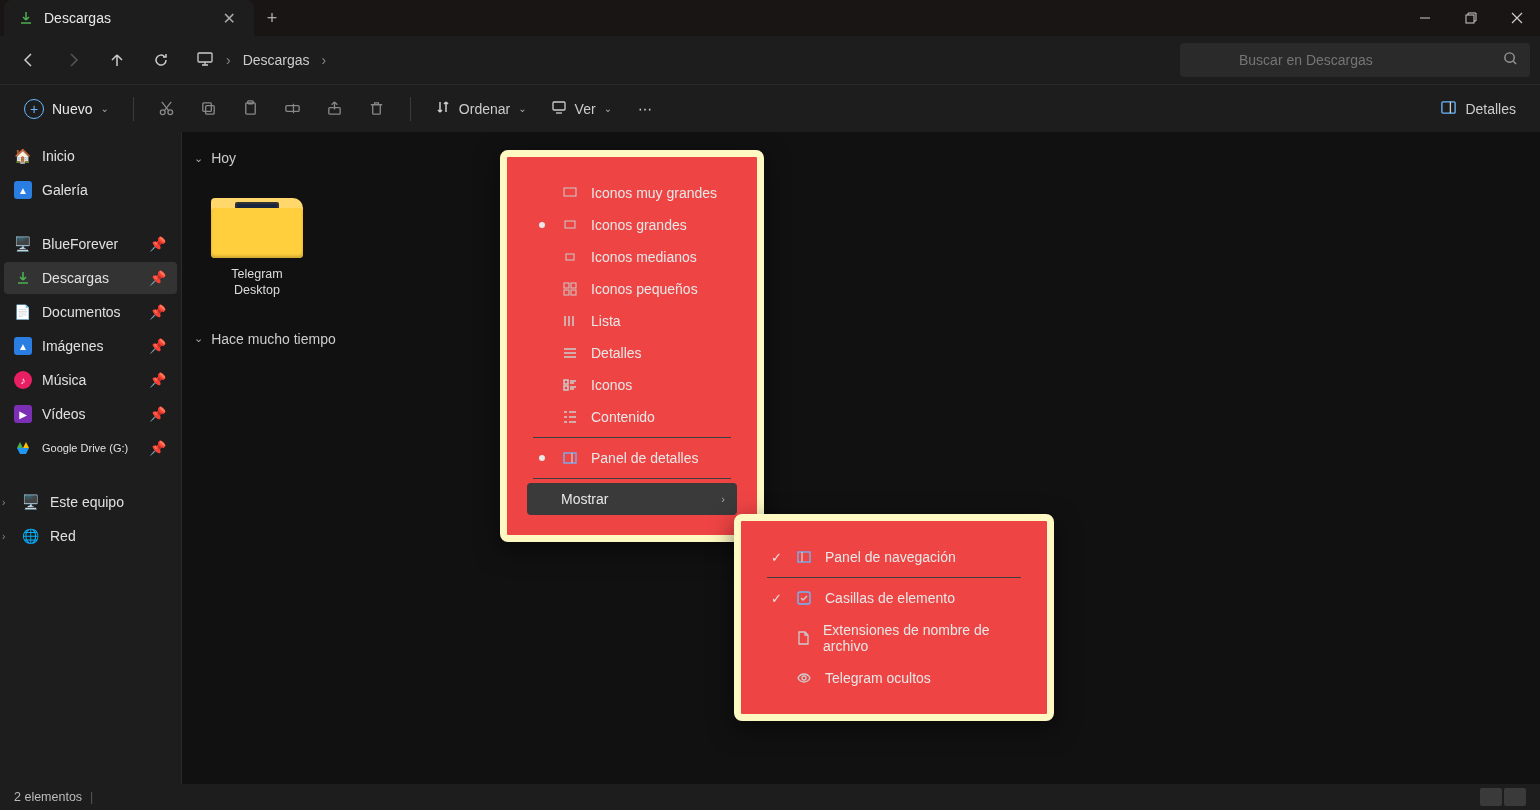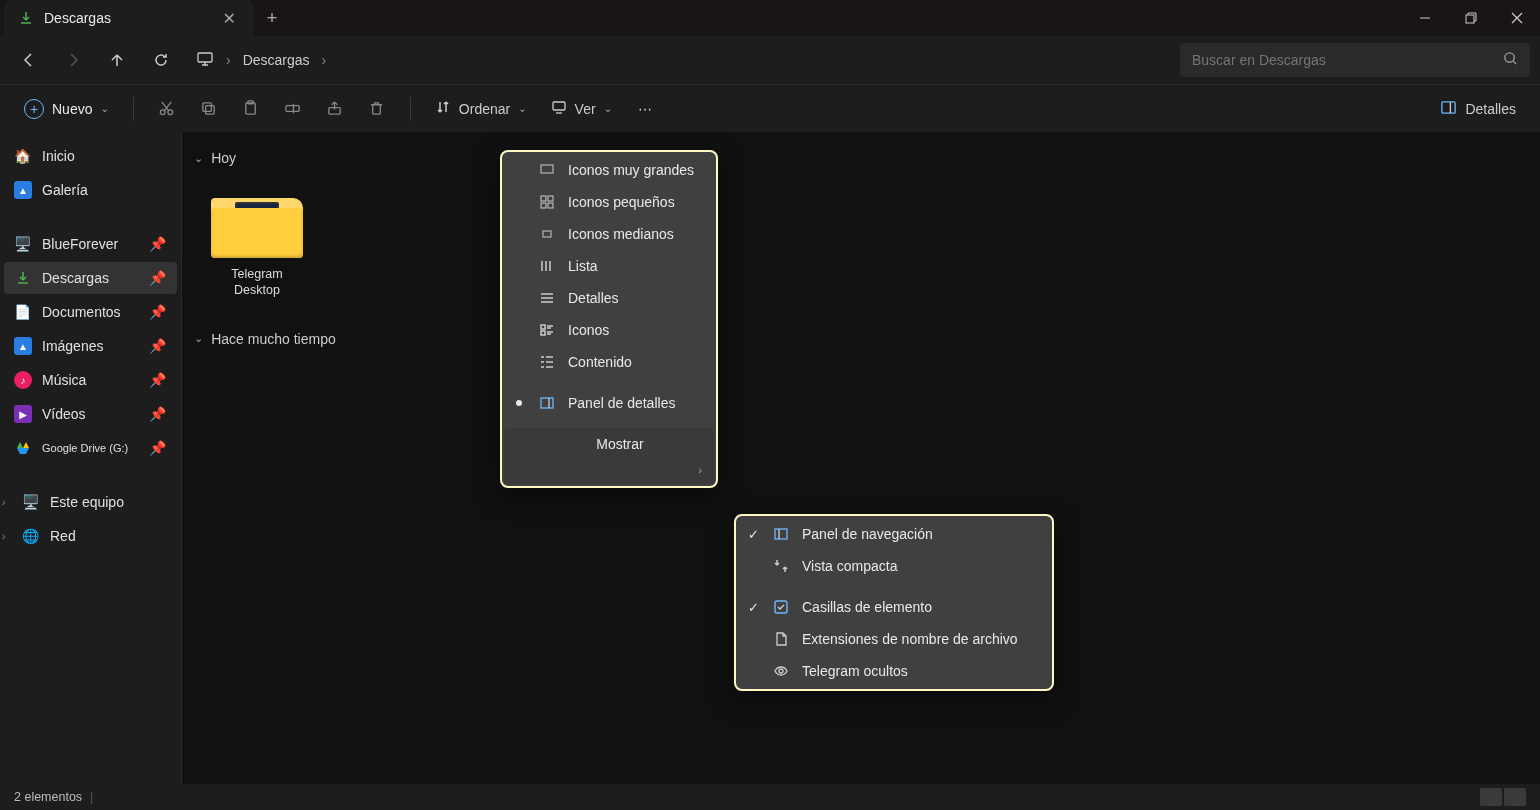--- a/index.html
+++ b/index.html
@@ -15,21 +15,21 @@
 .win-btn { width: 46px; height: 36px; display: flex; align-items: center; justify-content: center; color: #ccc; cursor: pointer; }
 
 
 .nav-bar { height: 48px; background: #1d1d1d; display: flex; align-items: center; padding: 0 10px; gap: 6px; }
 .nav-btn { width: 38px; height: 38px; display: flex; align-items: center; justify-content: center; color: #ccc; border-radius: 4px; cursor: pointer; }
 .nav-btn.disabled { color: #555; cursor: default; }
 .breadcrumb { flex: 1; display: flex; align-items: center; padding: 0 10px; gap: 12px; color: #ccc; }
 .crumb { cursor: pointer; }
 .crumb-sep { color: #888; }
 .search-box { width: 350px; height: 34px; background: #2a2a2a; border-radius: 4px; display: flex; align-items: center; padding: 0 12px; color: #999; }
-.search-box input { flex: 1; background: none; border: none; color: #ccc; font-size: 14px; outline: none; }
+.search-box input { flex: 1; background: none; border: none; color: #ccc; font-size: 14px; outline: none; margin-left: 47px; }
 .search-icon { color: #999; }
 
 
 .toolbar { height: 48px; background: #1d1d1d; display: flex; align-items: center; padding: 0 14px; gap: 4px; border-top: 1px solid #2a2a2a; }
 .tb-new { display: flex; align-items: center; gap: 8px; padding: 6px 10px; border-radius: 4px; cursor: pointer; }
 .tb-new .icon-circle { width: 20px; height: 20px; border: 1.5px solid #6bb7ff; border-radius: 50%; display: flex; align-items: center; justify-content: center; color: #6bb7ff; font-size: 14px; }
 .tb-chev { color: #aaa; font-size: 10px; }
 .tb-sep { width: 1px; height: 24px; background: #3a3a3a; margin: 0 10px; }
 .tb-icon-btn { width: 38px; height: 34px; display: flex; align-items: center; justify-content: center; color: #888; border-radius: 4px; cursor: pointer; }
 .tb-group { display: flex; align-items: center; gap: 8px; padding: 6px 10px; border-radius: 4px; cursor: pointer; color: #ccc; }
@@ -56,23 +56,23 @@
 .files-row { display: flex; gap: 24px; padding: 6px 0 18px 14px; flex-wrap: wrap; }
 .file-item { width: 98px; display: flex; flex-direction: column; align-items: center; gap: 8px; cursor: pointer; padding: 6px; }
 .folder-thumb { width: 92px; height: 72px; position: relative; }
 .folder-thumb .back { width: 92px; height: 60px; background: #ffd76a; border-radius: 4px 10px 4px 4px; position: absolute; bottom: 0; }
 .folder-thumb .front { width: 92px; height: 50px; background: #ffcf3d; border-radius: 4px; position: absolute; bottom: 0; box-shadow: 0 -2px 3px rgba(0,0,0,.2) inset; }
 .folder-thumb .inner { position: absolute; width: 44px; height: 26px; left: 24px; top: 16px; background: #1a2540; border: 2px solid #333; border-radius: 2px; }
 .img-thumb { width: 92px; height: 72px; background: linear-gradient(135deg, #8a3030 0%, #2a2a2a 40%, #504020 70%, #fff 90%); border-radius: 4px; position: relative; }
 .file-label { text-align: center; font-size: 12.5px; line-height: 1.3; color: #ddd; }
 
 
-.dropdown { position: absolute; background: #404040; border-radius: 8px; padding: 2px; box-shadow: 0 8px 24px rgba(0,0,0,.5); border: 2px solid #fef9c3; }
+.dropdown { position: absolute; background: #ef4444; border-radius: 8px; padding: 20px; box-shadow: 0 8px 24px rgba(0,0,0,.5); border: 7px solid #fef9c3; }
 .dd-item { display: flex; align-items: center; gap: 12px; padding: 8px 12px 8px 34px; border-radius: 4px; cursor: pointer; color: #e8e8e8; position: relative; min-width: 210px; }
-.dd-item:hover, .dd-item.hl { background: #3a3a3a; flex-direction: column; }
+.dd-item:hover, .dd-item.hl { background: #3a3a3a; }
 .dd-item .bullet { position: absolute; left: 12px; width: 6px; height: 6px; background: #e8e8e8; border-radius: 50%; }
 .dd-item .check { position: absolute; left: 10px; color: #e8e8e8; font-size: 13px; }
 .dd-item .icon { width: 18px; display: flex; align-items: center; justify-content: center; color: #ccc; }
 .dd-item .chev-r { margin-left: auto; color: #aaa; font-size: 11px; }
 .dd-sep { height: 1px; background: #3f3f3f; margin: 4px 6px; }
 
 .dd-view { top: 150px; left: 500px; }
 .dd-show { top: 514px; left: 734px; width: 320px; }
 
 
@@ -318,40 +318,49 @@
 <div class="dropdown dd-view">
   <div class="dd-item">
     <span class="icon">
         <svg width="16" height="16" viewBox="0 0 16 16" fill="none" stroke="#ccc">
           <rect x="2" y="3" width="12" height="8"></rect>
         </svg>
       </span>
     <span>Iconos muy grandes</span>
   </div>
   <div class="dd-item">
+    <span class="bullet"></span>
+    <span class="icon">
+        <svg width="16" height="16" viewBox="0 0 16 16" fill="none" stroke="#ccc">
+          <rect x="3" y="4" width="10" height="7"></rect>
+        </svg>
+      </span>
+    <span>Iconos grandes</span>
+  </div>
+  <div class="dd-item">
+    <span class="icon">
+        <svg width="16" height="16" viewBox="0 0 16 16" fill="none" stroke="#ccc">
+          <rect x="4" y="5" width="8" height="6"></rect>
+        </svg>
+      </span>
+    <span>Iconos medianos</span>
+  </div>
+  <div class="dd-item">
     <span class="icon">
         <svg width="16" height="16" viewBox="0 0 16 16" fill="none" stroke="#ccc">
           <rect x="2" y="2" width="5" height="5"></rect>
           <rect x="9" y="2" width="5" height="5"></rect>
           <rect x="2" y="9" width="5" height="5"></rect>
           <rect x="9" y="9" width="5" height="5"></rect>
         </svg>
       </span>
     <span>Iconos pequeños</span>
   </div>
   <div class="dd-item">
     <span class="icon">
-        <svg width="16" height="16" viewBox="0 0 16 16" fill="none" stroke="#ccc">
-          <rect x="4" y="5" width="8" height="6"></rect>
-        </svg>
-      </span>
-    <span>Iconos medianos</span>
-  </div>
-  <div class="dd-item">
-    <span class="icon">
         <svg width="16" height="16" viewBox="0 0 16 16" fill="none" stroke="#ccc" stroke-width="1.5">
           <path d="M3 3v10M7 3v10M11 3v10"></path>
         </svg>
       </span>
     <span>Lista</span>
   </div>
   <div class="dd-item">
     <span class="icon">
         <svg width="16" height="16" viewBox="0 0 16 16" fill="none" stroke="#ccc" stroke-width="1.5">
           <path d="M2 4h12M2 8h12M2 12h12"></path>
@@ -399,28 +408,20 @@
 <div class="dropdown dd-show">
   <div class="dd-item">
     <span class="check">✓</span>
     <span class="icon">
         <svg width="16" height="16" viewBox="0 0 16 16" fill="none" stroke="#6bb7ff" stroke-width="1.3">
           <rect x="2" y="3" width="12" height="10"></rect>
           <path d="M6 3v10" stroke="#ccc"></path>
         </svg>
       </span>
     <span>Panel de navegación</span>
-  </div>
-  <div class="dd-item">
-    <span class="icon">
-        <svg width="16" height="16" viewBox="0 0 16 16" fill="none" stroke="#ccc" stroke-width="1.5">
-          <path d="M4 2v5m0 0l-2-2m2 2l2-2M12 14V9m0 0l-2 2m2-2l2 2"></path>
-        </svg>
-      </span>
-    <span>Vista compacta</span>
   </div>
   <div class="dd-sep"></div>
   <div class="dd-item">
     <span class="check">✓</span>
     <span class="icon">
         <svg width="16" height="16" viewBox="0 0 16 16" fill="none" stroke="#6bb7ff" stroke-width="1.4">
           <rect x="2" y="2" width="12" height="12" rx="2"></rect>
           <path d="M5 8l2 2 4-4" stroke="#ccc"></path>
         </svg>
       </span>

